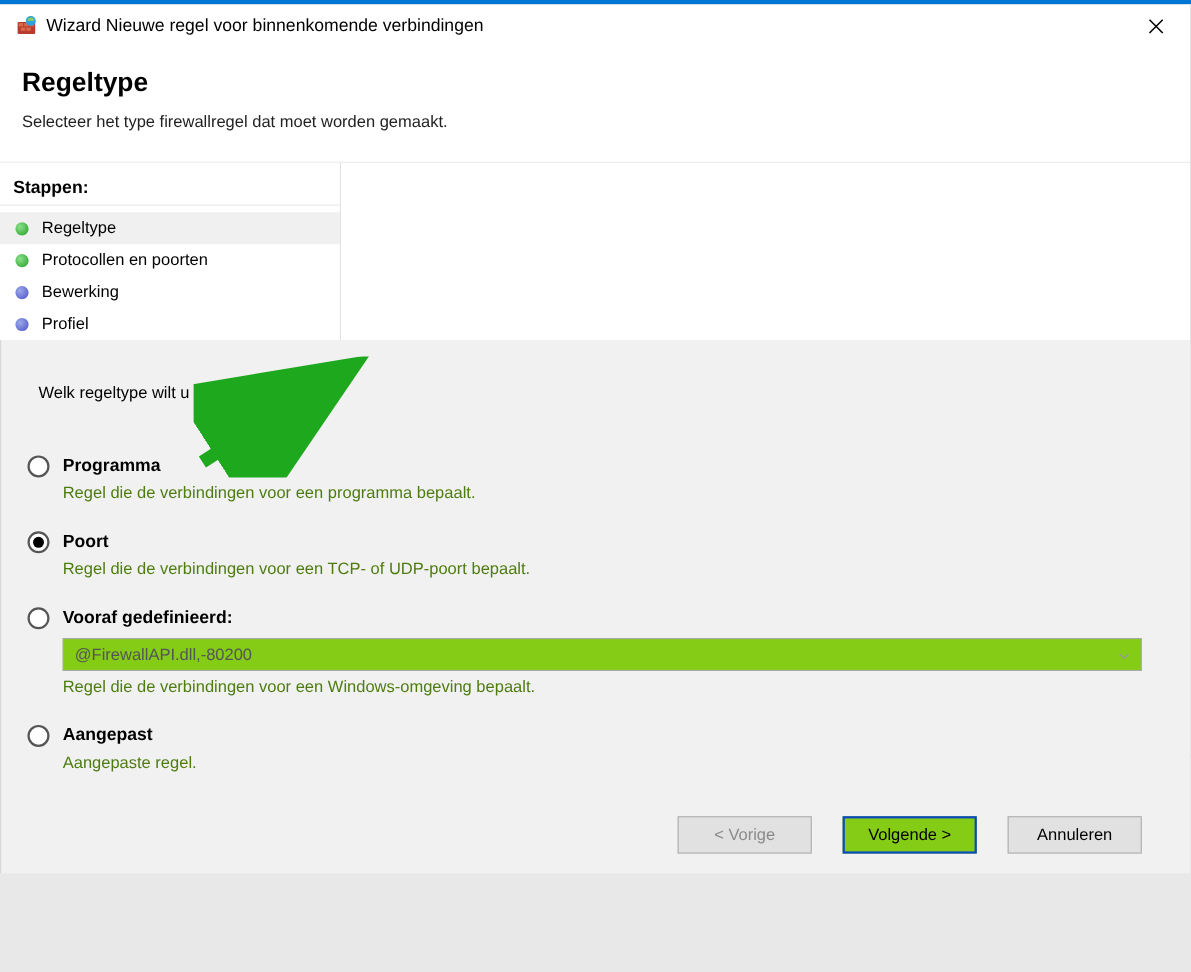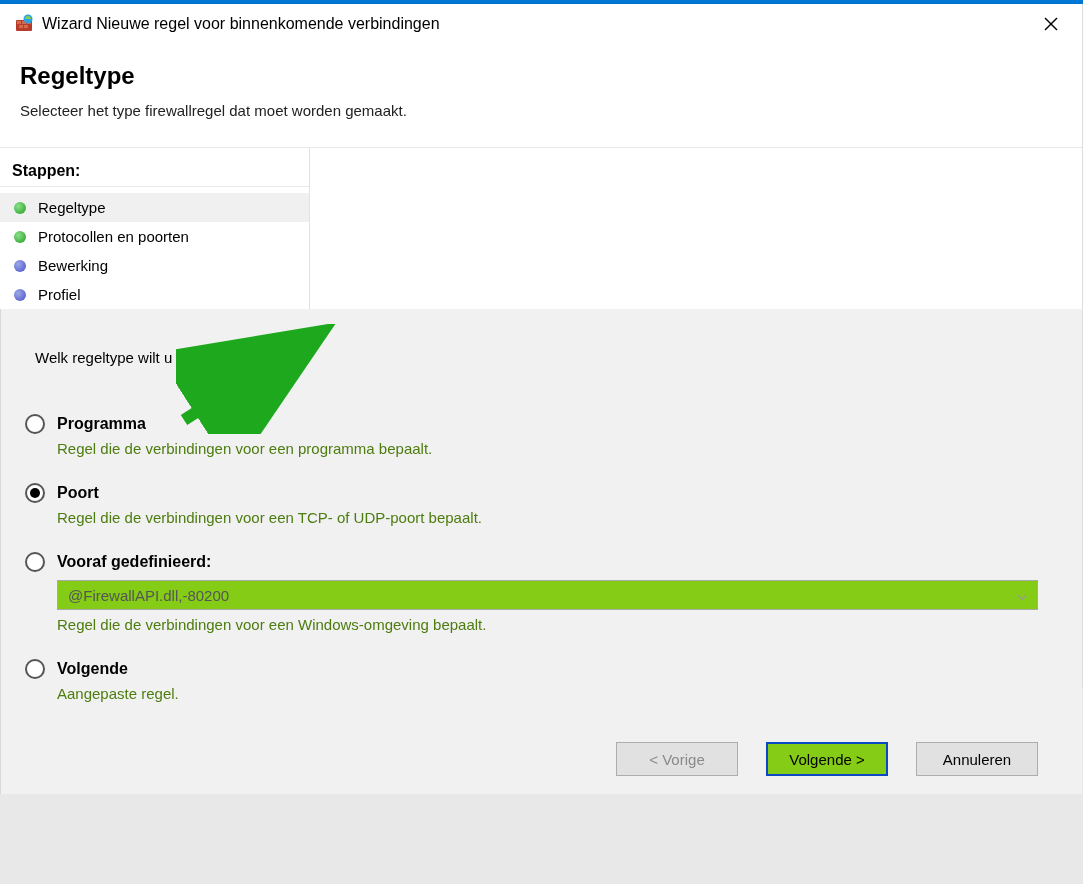--- a/index.html
+++ b/index.html
@@ -297,21 +297,21 @@
                   <path d="M1 1 L5 5 L9 1" stroke="#999" stroke-width="1.2" fill="none"></path>
                 </svg>
             </span>
           </div>
           <div class="opt-desc">Regel die de verbindingen voor een Windows-omgeving bepaalt.</div>
         </div>
 
         <div class="option">
           <div class="row">
             <span class="radio"></span>
-            <span class="opt-label">Volgende</span>
+            <span class="opt-label">Aangepast</span>
           </div>
           <div class="opt-desc">Aangepaste regel.</div>
         </div>
 
       </div>
 
       <div class="footer">
         <button class="btn disabled">&lt; Vorige</button>
         <button class="btn primary">Volgende &gt;</button>
         <button class="btn">Annuleren</button>

